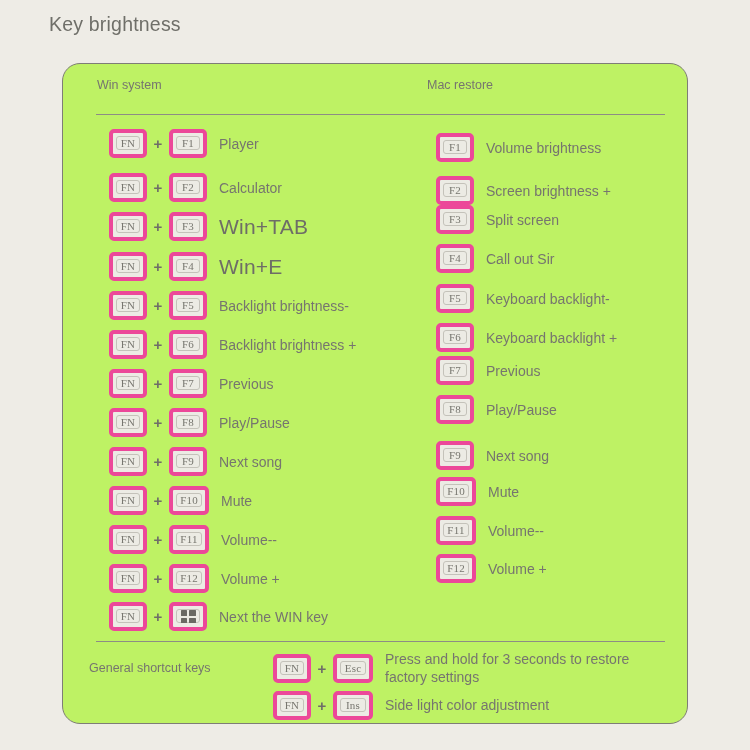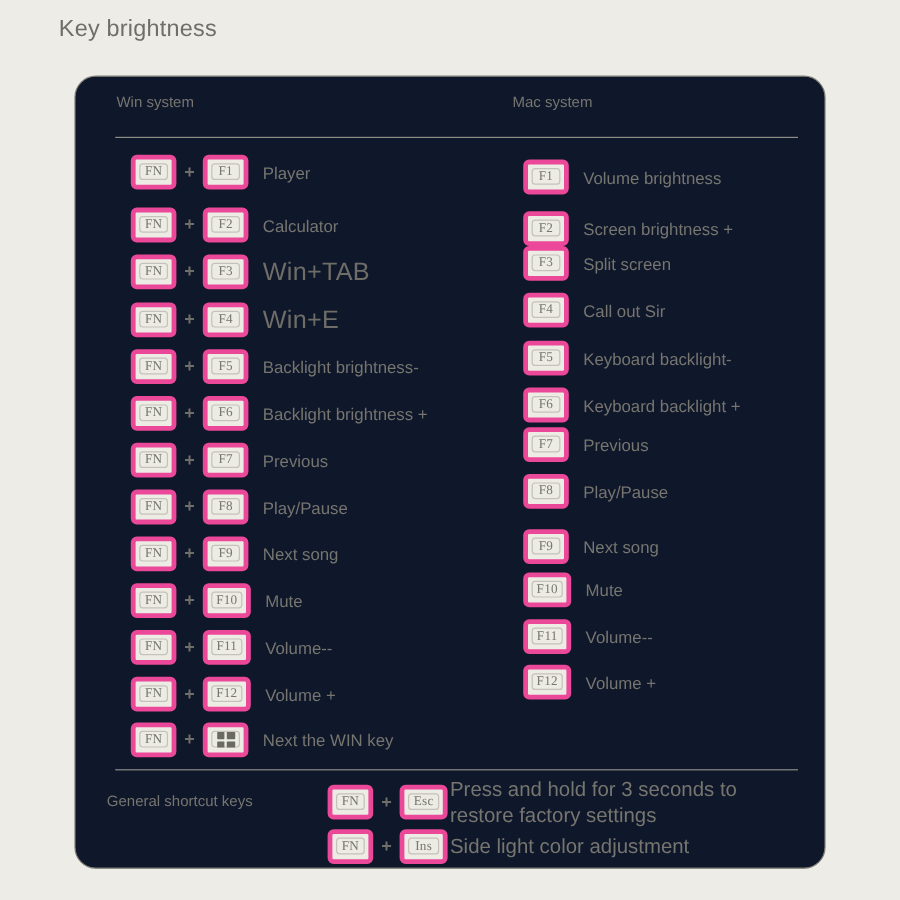--- a/index.html
+++ b/index.html
@@ -33,21 +33,21 @@
 
   
   .card {
     position: absolute;
     left: 62px;
     top: 63px;
     width: 626px;
     height: 661px;
     border: 1.3px solid #7e7d76;
     border-radius: 18px;
-    background: #0f172a;
+    background: #bef264;
     box-sizing: border-box;
   }
 
   .col-head {
     position: absolute;
     font-size: 12.5px;
     color: #76756f;
     white-space: nowrap;
   }
   .col-head.win { left: 34px; top: 14px; }
@@ -160,39 +160,39 @@
     left: 210px;
     top: 586px;
   }
   .gen-row {
     display: flex;
     align-items: center;
     height: 37px;
     white-space: nowrap;
   }
   .gen-row .desc {
-    margin-left: 2px;
-    font-size: 17px;
+    margin-left: 12px;
+    font-size: 14px;
     color: #76756f;
     line-height: 1.28;
     white-space: normal;
     max-width: 270px;
   }
 </style>
 </head>
 <body>
 
 <div class="page">
 
   <div class="page-title">Key brightness</div>
 
   <div class="card">
 
     <div class="col-head win">Win system</div>
-    <div class="col-head mac">Mac system</div>
+    <div class="col-head mac">Mac restore</div>
 
     <div class="divider top"></div>
 
     <div id="win-col-container">
         <div class="combo-row win-col" style="top: 65px;">
           <span class="keycap">
             <span class="cap-label">FN</span>
           </span>
           <span class="plus">+</span>
           <span class="keycap">

